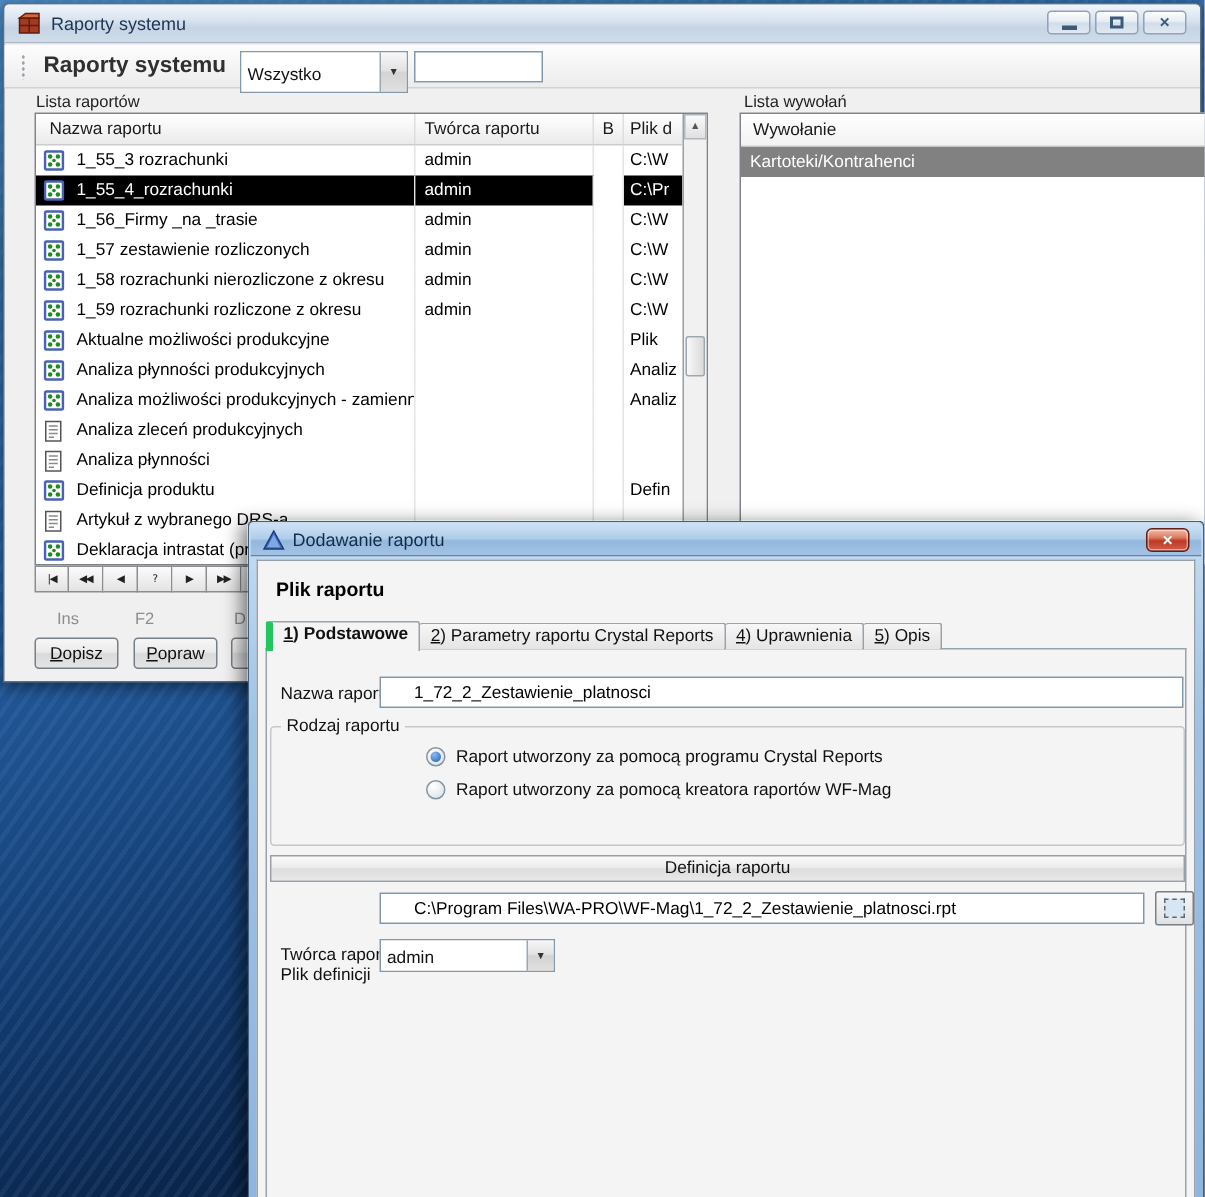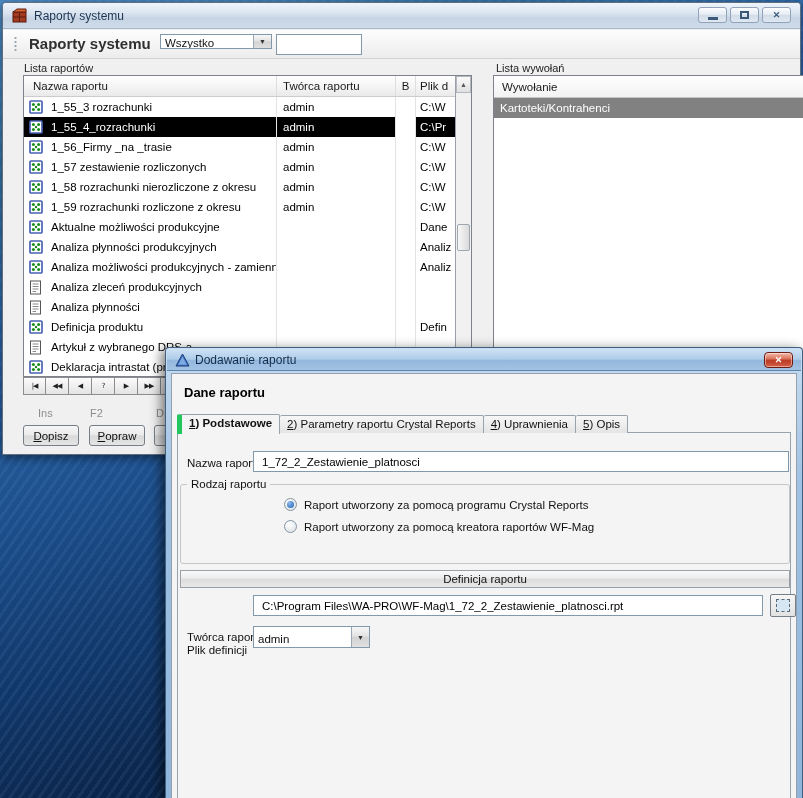--- a/index.html
+++ b/index.html
@@ -38,21 +38,21 @@
   .toolbar {
     position:absolute; left:0; top:27px; right:0; height:29px;
     background:linear-gradient(#fdfdfd, #ececec);
     border-bottom:1px solid #d2d2d2;
   }
   .grip { position:absolute; left:11px; top:6px; width:3px; height:17px;
     background-image:radial-gradient(circle, #98a4ae 1px, transparent 1.2px);
     background-size:3px 4px; }
   .tb-heading { position:absolute; left:26px; top:5px; font-size:15px; font-weight:bold; color:#303030; }
   .combo { display:flex; border:1px solid #8298ab; background:#fff; }
-  .tb-combo { position:absolute; left:157px; top:4px; width:112px; height:15px; }
+  .tb-combo { position:absolute; left:157px; top:4px; width:112px; height:28px; }
   .combo-field { flex:1; font-size:11.5px; padding:3px 0 0 4px; color:#111; border:none; outline:none;
     font-family:"Liberation Sans", sans-serif; background:#fff; min-width:0; }
   .combo-btn { width:18px; border-left:1px solid #9aa8b5;
     background:linear-gradient(#f7f7f7, #e3e3e3 45%, #d3d3d3 52%, #e0e0e0);
     display:flex; align-items:center; justify-content:center; font-size:7px; color:#333; }
   .tb-search { position:absolute; left:273px; top:4px; width:86px; height:21px;
     border:1px solid #8298ab; background:#fff; font-size:11.5px; padding-left:4px;
     font-family:"Liberation Sans", sans-serif; outline:none; }
 
   .group-label { position:absolute; font-size:11px; color:#222; }
@@ -134,21 +134,21 @@
   .tab { height:18px; padding:2px 7px 0 7px; font-size:11.5px; color:#111;
     border:1px solid #98a2ac; border-bottom:none; border-left:none;
     background:linear-gradient(#f7f7f7,#e4e4e4); border-radius:2px 2px 0 0; white-space:nowrap; }
   .tab:first-child { border-left:5px solid #22c55e;font-weight:bold; }
   .tab.active { height:20px; background:#f4f4f4; position:relative; top:1px; z-index:3; }
   .tab-page { position:absolute; left:5px; right:5px; top:58px; bottom:0;
     border:1px solid #98a2ac; border-bottom:none; background:#f4f4f4; }
 
   .fld-label { position:absolute; font-size:11.5px; color:#111; }
   .text-input { position:absolute; height:21px; border:1px solid #8298ab; background:#fff;
-    font-size:11.5px; padding-left:8px; font-family:"Liberation Sans", sans-serif; outline:none; }
+    font-size:11.5px; padding-left:22px; font-family:"Liberation Sans", sans-serif; outline:none; }
 
   .type-group { position:absolute; left:8px; top:104px; width:610px; height:86px;
     border:1px solid #c3c7cb; border-radius:3px; }
   .type-group legend { font-size:11.5px; color:#111; margin-left:6px; padding:0 4px; }
   .radio-row { position:absolute; left:103px; display:flex; align-items:center; gap:7px; }
   .radio { width:13px; height:13px; border-radius:50%; border:1px solid #8494a2; position:relative;
     background:radial-gradient(circle at 35% 30%, #ffffff, #d8dee3); flex-shrink:0; }
   .radio.checked::after { content:""; position:absolute; left:2px; top:2px; right:2px; bottom:2px;
     border-radius:50%; background:radial-gradient(circle at 35% 30%, #8cbbee, #1f5fb4); }
   .radio-label { font-size:11.5px; color:#111; white-space:nowrap; }
@@ -329,21 +329,21 @@
                   <circle cx="9.6" cy="4.4" r="1.5" fill="#1d8c1d"></circle>
                   <circle cx="4.4" cy="9.6" r="1.5" fill="#1d8c1d"></circle>
                   <circle cx="9.6" cy="9.6" r="1.5" fill="#1d8c1d"></circle>
                   <circle cx="7" cy="7" r="1.2" fill="#1d8c1d"></circle>
                 </svg>
               </span>
               <span class="ltxt">Aktualne możliwości produkcyjne</span>
             </span>
             <span class="cell c-author"></span>
             <span class="cell c-b"></span>
-            <span class="cell c-file">Dane</span>
+            <span class="cell c-file">Plik</span>
           </div>
           <div class="grid-row">
             <span class="cell c-name">
               <span class="licon">
                 <svg width="14" height="14" viewBox="0 0 14 14">
                   <rect x="1" y="1" width="12" height="12" rx="1" fill="#ffffff" stroke="#4a62b4" stroke-width="1.7"></rect>
                   <circle cx="4.4" cy="4.4" r="1.5" fill="#1d8c1d"></circle>
                   <circle cx="9.6" cy="4.4" r="1.5" fill="#1d8c1d"></circle>
                   <circle cx="4.4" cy="9.6" r="1.5" fill="#1d8c1d"></circle>
                   <circle cx="9.6" cy="9.6" r="1.5" fill="#1d8c1d"></circle>
@@ -505,21 +505,21 @@
         <polygon points="7.5,3.5 11.8,11.8 3.2,11.8" fill="#7ea9e2"></polygon>
       </svg>
     </span>
     <span class="dlg-title">Dodawanie raportu</span>
     <span class="dlg-close">
         <span>✕</span>
       </span>
   </div>
 
   <div class="dlg-client">
-    <span class="dlg-heading">Dane raportu</span>
+    <span class="dlg-heading">Plik raportu</span>
 
     <div class="dlg-tabs">
         <div class="tab active"><u>1</u>) Podstawowe</div>
         <div class="tab"><u>2</u>) Parametry raportu Crystal Reports</div>
         <div class="tab"><u>4</u>) Uprawnienia</div>
         <div class="tab"><u>5</u>) Opis</div>
       </div>
     <div class="tab-page"></div>
 
     <span class="fld-label" style="left:15px; top:83px; z-index:2;">Nazwa raportu</span>

